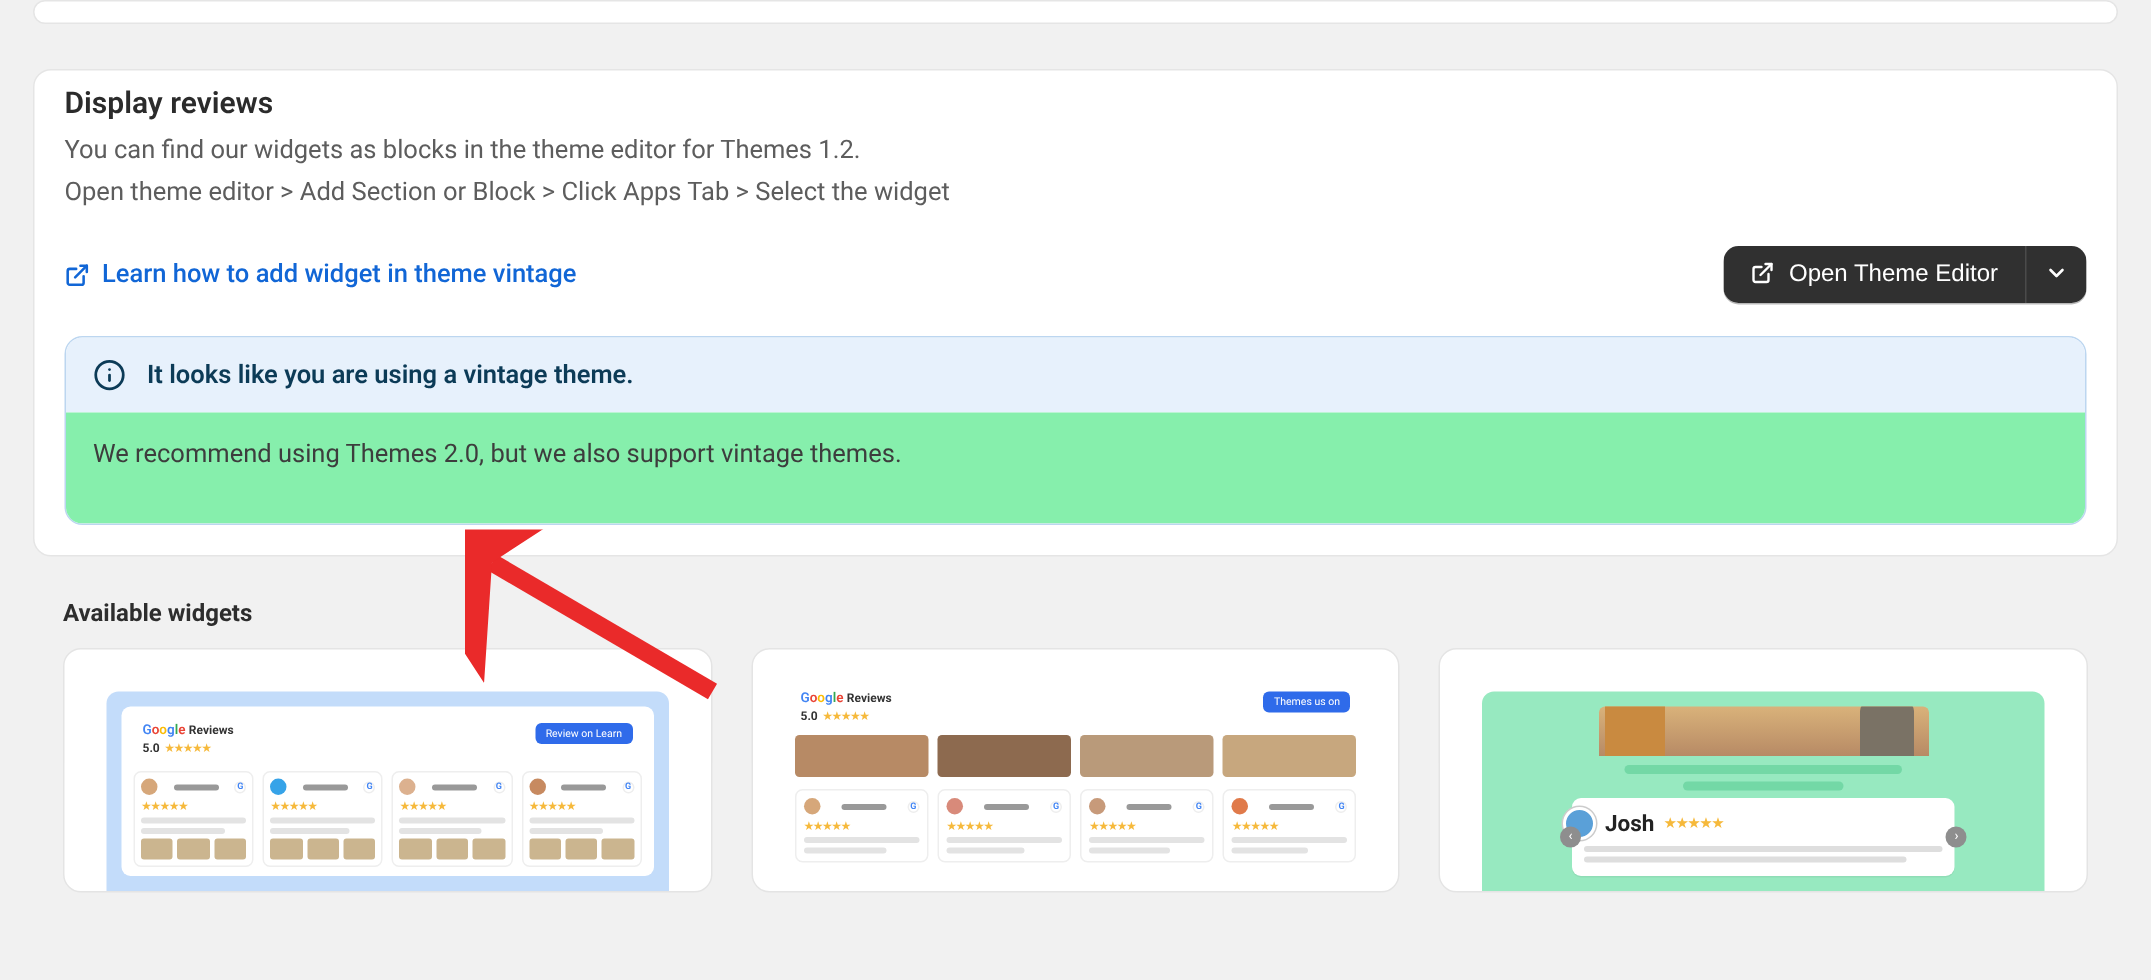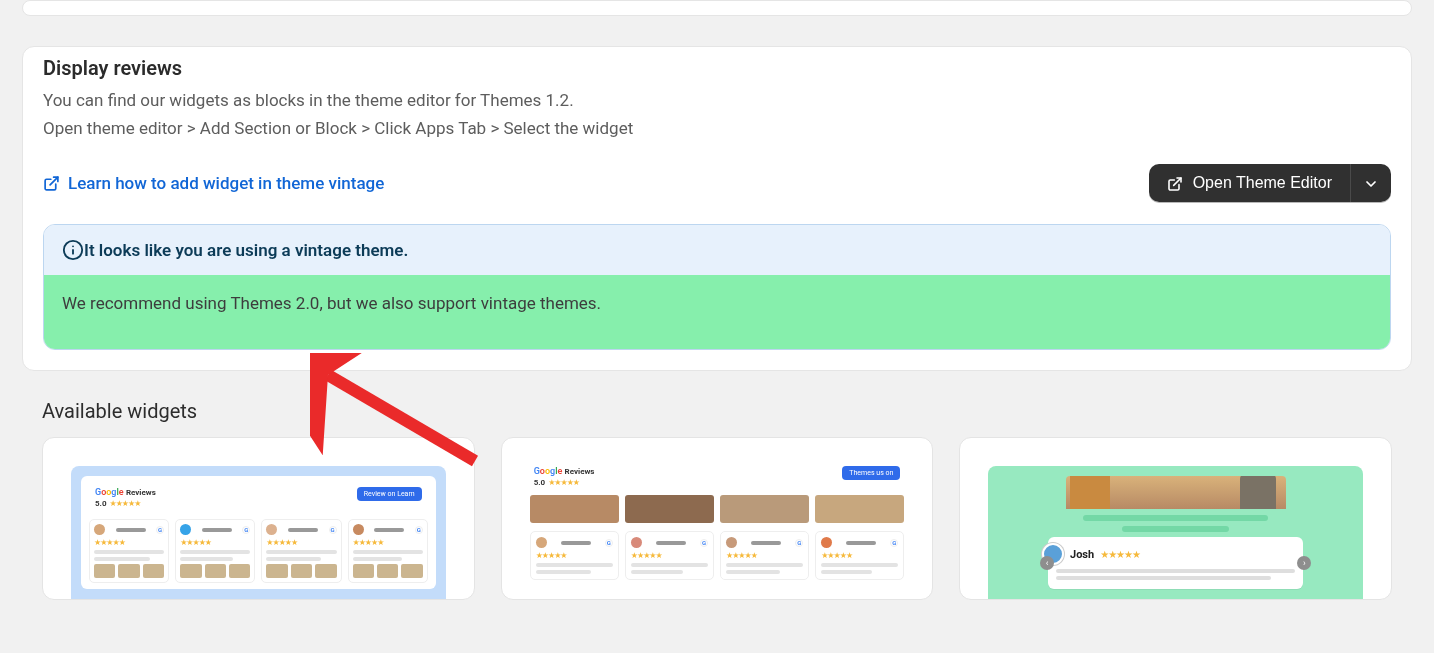--- a/index.html
+++ b/index.html
@@ -65,40 +65,41 @@
       overflow: hidden;
       box-shadow: 0 1px 0 rgba(0,0,0,.28), inset 0 1px 0 rgba(255,255,255,.1);
     }
     .btn-dark {
       background: #303030;
       color: #fff;
       font-size: 16px;
       font-weight: 500;
       padding: 10px 18px;
       display: inline-flex;
-      align-items: flex-end;
+      align-items: flex-start;
       gap: 10px;
       border: none;
       cursor: pointer;
     }
     .btn-dark.chev {
       padding: 10px 12px;
       border-left: 1px solid #4a4a4a;
     }
     .btn-dark svg { width: 16px; height: 16px; }
     .alert-box {
       border: 1px solid #bcd6f0;
       border-radius: 12px;
       overflow: hidden;
     }
     .alert-head {
       background: #e7f1fc;
       padding: 14px 18px;
       display: flex;
       align-items: center;
+      gap: 14px;
     }
     .alert-head .title {
       color: #0c3b57;
       font-size: 17px;
       font-weight: 600;
     }
     .alert-head svg { width: 22px; height: 22px; flex-shrink: 0; }
     .alert-body {
       padding: 18px 18px 20px 18px;
       background: #86efac;
@@ -119,22 +120,22 @@
       cursor: pointer;
       box-shadow: 0 1px 0 rgba(0,0,0,.3);
     }
     .arrow-annot {
       position: absolute;
       left: 310px;
       top: 353px;
       pointer-events: none;
     }
     h2.avail {
-      font-size: 20px;
-      font-weight: 400;
+      font-size: 16px;
+      font-weight: 700;
       color: #2d2d2d;
       margin: 0 22px;
       padding: 28px 20px 14px 20px;
     }
     .widgets-row {
       display: flex;
       gap: 26px;
       margin: 0 22px;
       padding: 0 20px;
     }
@@ -192,21 +193,21 @@
     .w3-img { width:62%; height:44px; background:linear-gradient(#d9b27a,#b78a65); border-radius:4px 4px 0 0; margin-bottom:6px; position:relative; overflow:hidden;}
     .w3-cat { position:absolute; left:4px; bottom:0; width:40px; height:40px; border-radius:6px 6px 0 0; background:#c98a40;}
     .w3-cat2{ position:absolute; right:10px; bottom:0; width:36px; height:36px; border-radius:6px 6px 0 0; background:#7a7265;}
     .w3-bar { width:52%; height:8px; background:#73d8a6; border-radius:3px; margin-bottom:5px;}
     .w3-bar.sm{ width:30%;}
     .w3-review { width:72%; background:#fff; border-radius:6px; padding:6px 8px; position:relative; box-shadow:0 1px 0 rgba(0,0,0,.05);}
     .w3-nav { position:absolute; top:50%; transform:translateY(-50%); width:14px; height:14px; border-radius:50%; background:#8e8e8e; color:#fff; display:flex; align-items:center; justify-content:center; font-size:9px;}
     .w3-nav.left{ left:-8px;} .w3-nav.right{ right:-8px;}
     .w3-top { display:flex; align-items:center; gap:6px; margin-bottom:4px;}
     .w3-av { width:22px; height:22px; border-radius:50%; background:#5aa0d8; margin-left:-14px; border:2px solid #fff; box-shadow:0 0 0 1px #ccc;}
-    .w3-name { font-size:11px; font-weight:700; color:#222;}
+    .w3-name { font-size:15px; font-weight:700; color:#222;}
     .w3-stars { color:#f6b93b; font-size:10px; letter-spacing:-1px;}
     .w3-line { height:4px; background:#dedede; border-radius:2px; margin-bottom:3px;}
   </style>
 </head>
 <body>
 
 <div class="page">
 
   <div class="card card-top"></div>
   <div class="spacer"></div>

